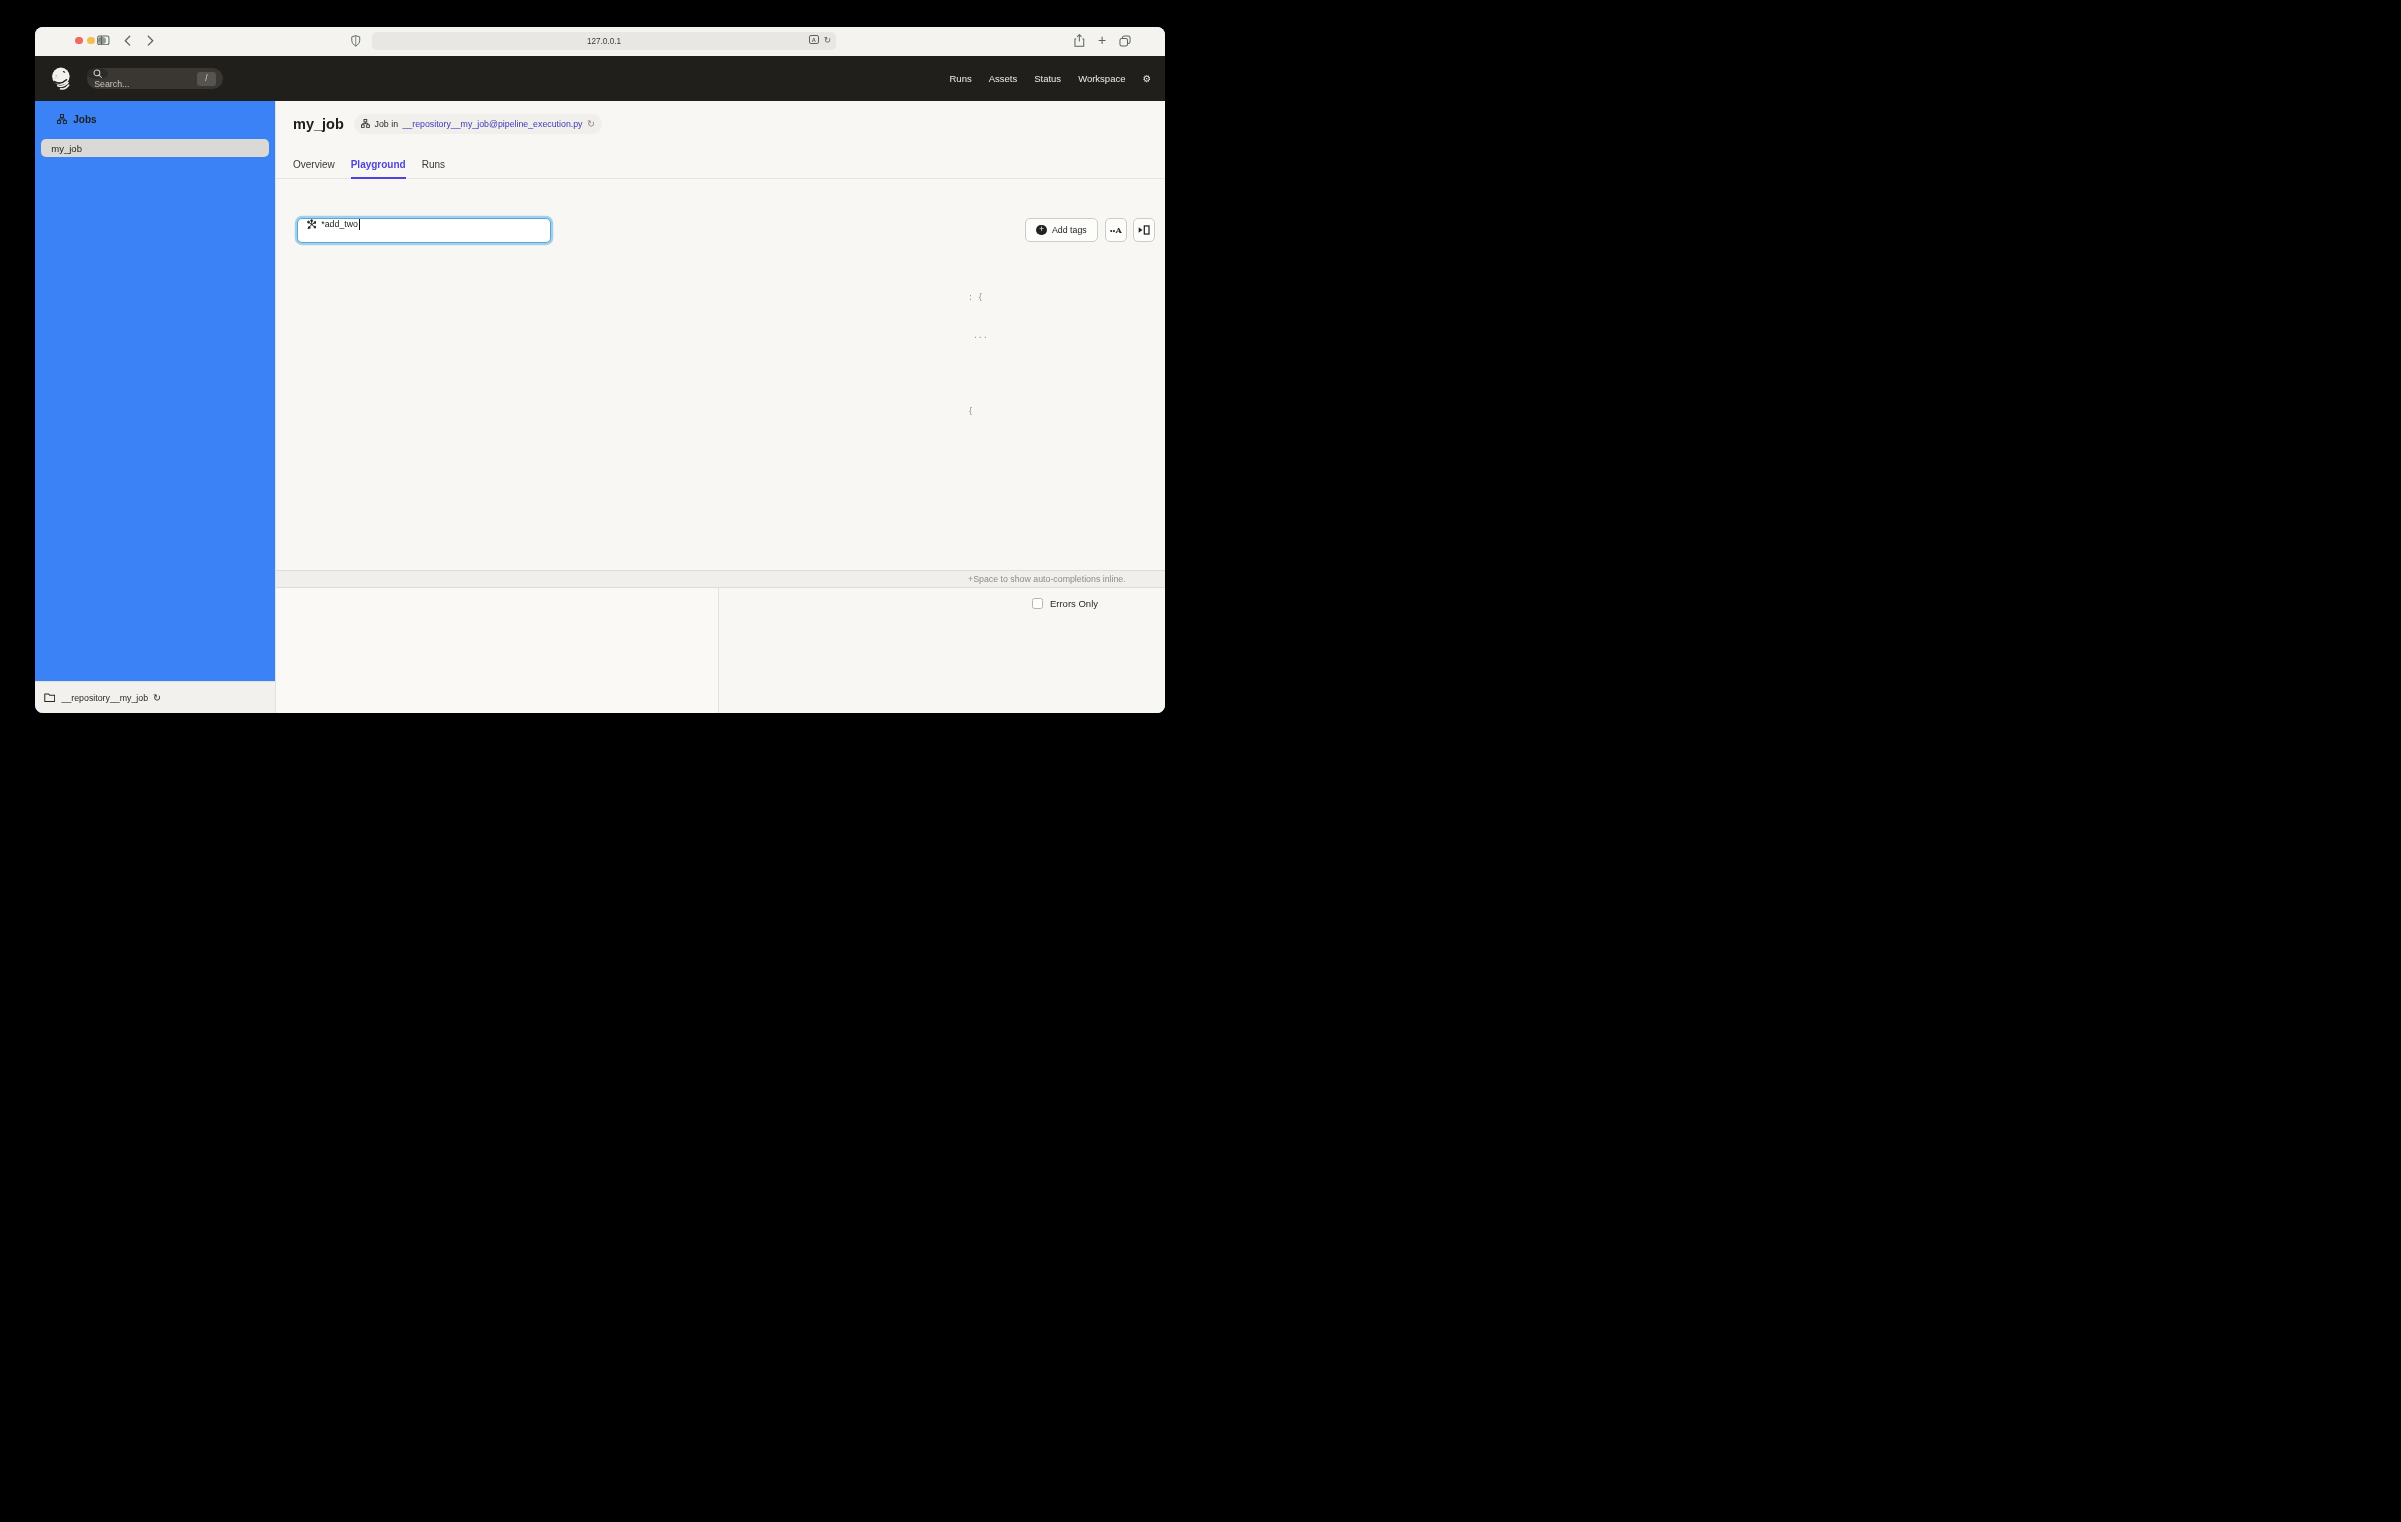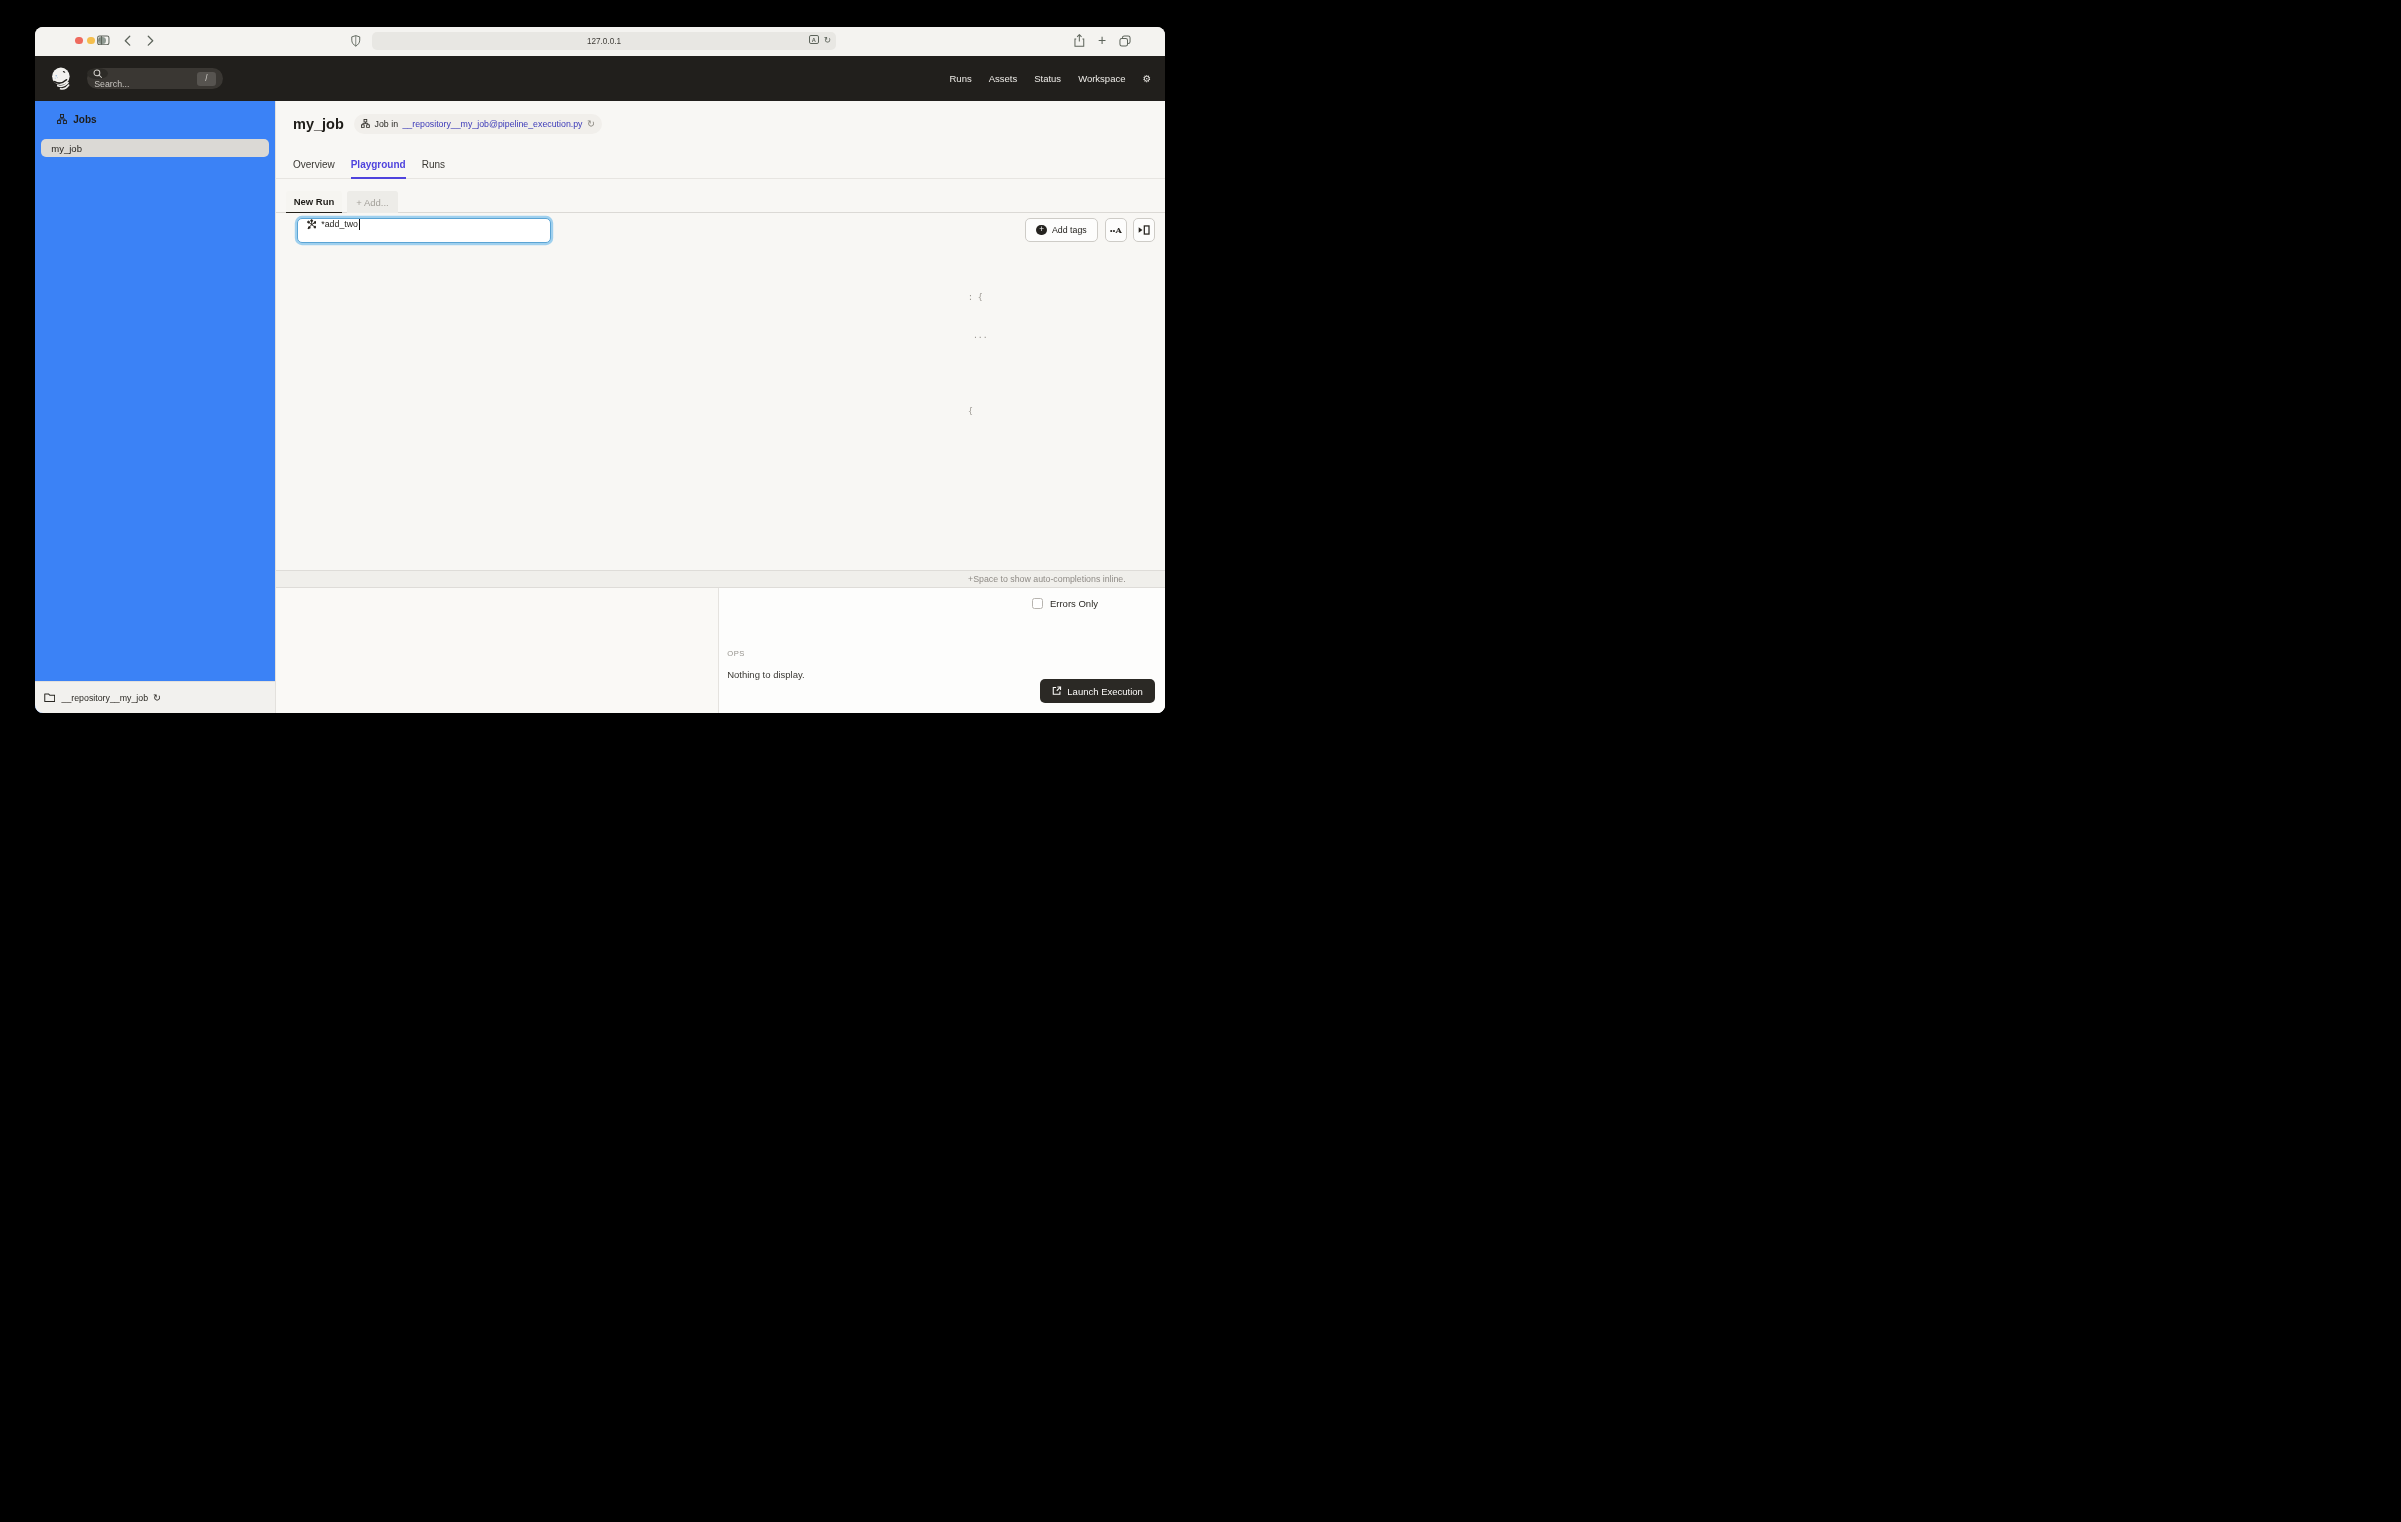--- a/index.html
+++ b/index.html
@@ -266,24 +266,20 @@
         <span class="brefresh">↻</span>
       </div>
     </div>
 
     <div class="tabs">
       <div class="tab">Overview</div>
       <div class="tab active">Playground</div>
       <div class="tab">Runs</div>
     </div>
 
-    <div class="runtabs">
-      <div class="runtab active">New Run</div>
-      <div class="runtab addtab">+ Add...</div>
-    </div>
 
     <div class="opselrow">
       <div class="opsel">
         <span class="icon">
           <svg width="10.7" height="10.7" viewBox="0 0 17 17">
             <g stroke="#26231e" stroke-width="1.5" fill="#26231e">
               <line x1="9" y1="9" x2="9" y2="3"></line>
                 <circle cx="9" cy="2.6" r="1.5"></circle>
               <line x1="9" y1="9" x2="14.4" y2="5.6"></line>
                 <circle cx="14.6" cy="5.4" r="1.5"></circle>
@@ -337,32 +333,20 @@
       </div>
     </div>
 
     <div class="editor-hint">
       <span>+Space to show auto-completions inline.</span>
     </div>
 
     <div class="bottom">
       <div class="lzone"></div>
       <div class="vdiv"></div>
-      <div class="rzone">
-        <div class="ops-title">OPS</div>
-        <div class="ops-empty">Nothing to display.</div>
-        <div class="launch">
-          <svg width="9.5" height="9.5" viewBox="0 0 15 15">
-              <path d="M6.5 2.5 H2 V13 H12.5 V8.5" fill="none" stroke="#fbfaf8" stroke-width="1.7"></path>
-              <path d="M8.5 1.5 H13.5 V6.5" fill="none" stroke="#fbfaf8" stroke-width="1.7"></path>
-              <line x1="13.2" y1="1.8" x2="7.5" y2="7.5" stroke="#fbfaf8" stroke-width="1.7"></line>
-            </svg>
-          <span>Launch Execution</span>
-        </div>
-      </div>
       <div class="errorsonly">
         <div class="checkbox"></div>
         <span class="lbl">Errors Only</span>
       </div>
     </div>
 
 
   </div>
 </div>
 

